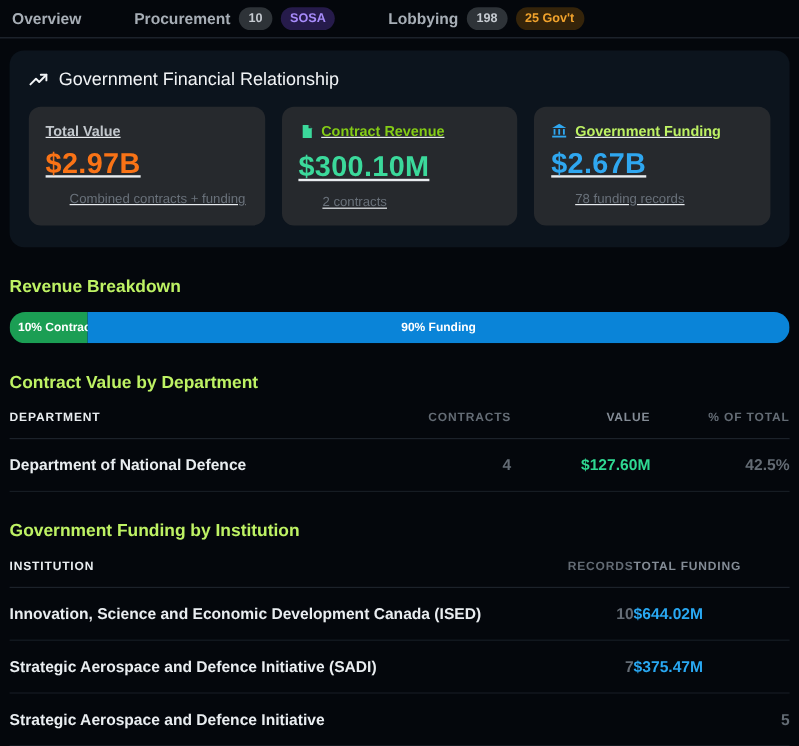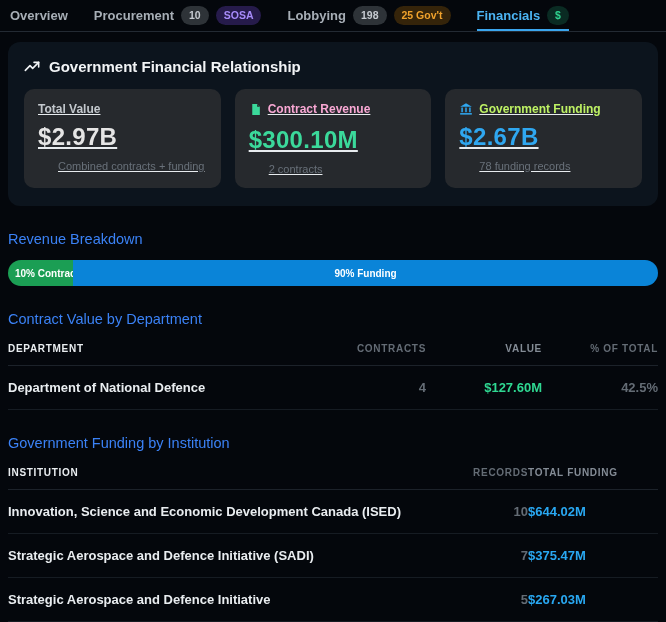--- a/index.html
+++ b/index.html
@@ -6,21 +6,21 @@
   html,body { width:666px; height:622px; }
   body {
     background:#04070c;
     font-family:"Liberation Sans", sans-serif;
     color:#e8ecef;
     overflow:hidden;
   }
 
   
   .tabbar {
-    display:flex; align-items:center; gap:26px;
+    display:flex; align-items:center; gap:44px;
     height:32px; padding:0 10px;
     border-bottom:1px solid #232a33;
   }
   .tab {
     display:flex; align-items:center; gap:7px;
     height:100%; cursor:pointer;
     font-size:13px; font-weight:700; color:#a7aeb6;
     border-bottom:2px solid transparent;
     padding-top:2px;
   }
@@ -34,45 +34,45 @@
   .pill.amber  { background:#35240a; color:#f0a22c; }
   .pill.green  { background:#0a2b23; color:#2fd18f; }
 
   
   .panel {
     margin:10px 8px 0; padding:16px 16px 18px;
     background:#0c141d; border-radius:12px;
   }
   .panel-header {
     display:flex; align-items:center; gap:9px;
-    font-size:15px; font-weight:700; color:#f2f4f6;
+    font-size:15px; font-weight:400; color:#f2f4f6;
   }
   .cards { display:flex; gap:14px; margin-top:14px; }
   .card {
     flex:1; background:#26292d; border-radius:10px;
     padding:13px 14px;
     text-decoration:underline;
   }
   .card-label {
     display:flex; align-items:center; gap:6px;
     font-size:12px; font-weight:700; color:#c3c8cd;
   }
-  .card-label.green { color:#f9a8d4; }
+  .card-label.green { color:#84cc16; }
   .card-label.blue  { color:#bef264; }
   .card-value {
     font-size:24px; font-weight:800; letter-spacing:.3px;
-    margin:7px 0 9px; color:#e5e5e5;
+    margin:7px 0 9px; color:#f97316;
   }
   .card-value.green { color:#3bd99b;margin-top:10px; }
   .card-value.blue  { color:#2fa7f0; }
   .card-sub { font-size:11px; color:#69717a;margin-left:20px; }
 
   
   .section { padding:0 8px; margin-top:25px; }
-  .section-title { font-size:14.5px; font-weight:400; color:#3b82f6; }
+  .section-title { font-size:14.5px; font-weight:700; color:#bef264; }
 
   
   .stackbar {
     display:flex; height:26px; margin-top:13px;
     border-radius:13px; overflow:hidden;
   }
   .seg { display:flex; align-items:center; font-size:10px; font-weight:700; color:#fff; white-space:nowrap; }
   .seg.green { background:#1b9e54; padding-left:7px; }
   .seg.blue  { background:#0a84d8; flex:1; justify-content:center; }
 
@@ -109,24 +109,20 @@
   </div>
   <div class="tab">
     <span>Procurement</span>
     <span class="pill gray">10</span>
     <span class="pill purple">SOSA</span>
   </div>
   <div class="tab">
     <span>Lobbying</span>
     <span class="pill gray">198</span>
     <span class="pill amber">25 Gov't</span>
-  </div>
-  <div class="tab active">
-    <span>Financials</span>
-    <span class="pill green">$</span>
   </div>
 </nav>
 
 <section class="panel">
   <div class="panel-header">
     <span>
       <svg class="icon-svg" width="16" height="16" viewBox="0 0 24 24" fill="none" stroke="#f2f4f6" stroke-width="2.4" stroke-linecap="round" stroke-linejoin="round">
         <polyline points="2,17 9,10 13,14 22,5"></polyline>
           <polyline points="15,5 22,5 22,12"></polyline>
       </svg>
@@ -211,15 +207,14 @@
     <span class="c-fund">$644.02M</span>
   </div>
   <div class="trow">
     <span class="c-name">Strategic Aerospace and Defence Initiative (SADI)</span>
     <span class="c-rec">7</span>
     <span class="c-fund">$375.47M</span>
   </div>
   <div class="trow">
     <span class="c-name">Strategic Aerospace and Defence Initiative</span>
     <span class="c-rec">5</span>
-    <span class="c-fund">$267.03M</span>
   </div>
 </section>
 
 </body></html>

